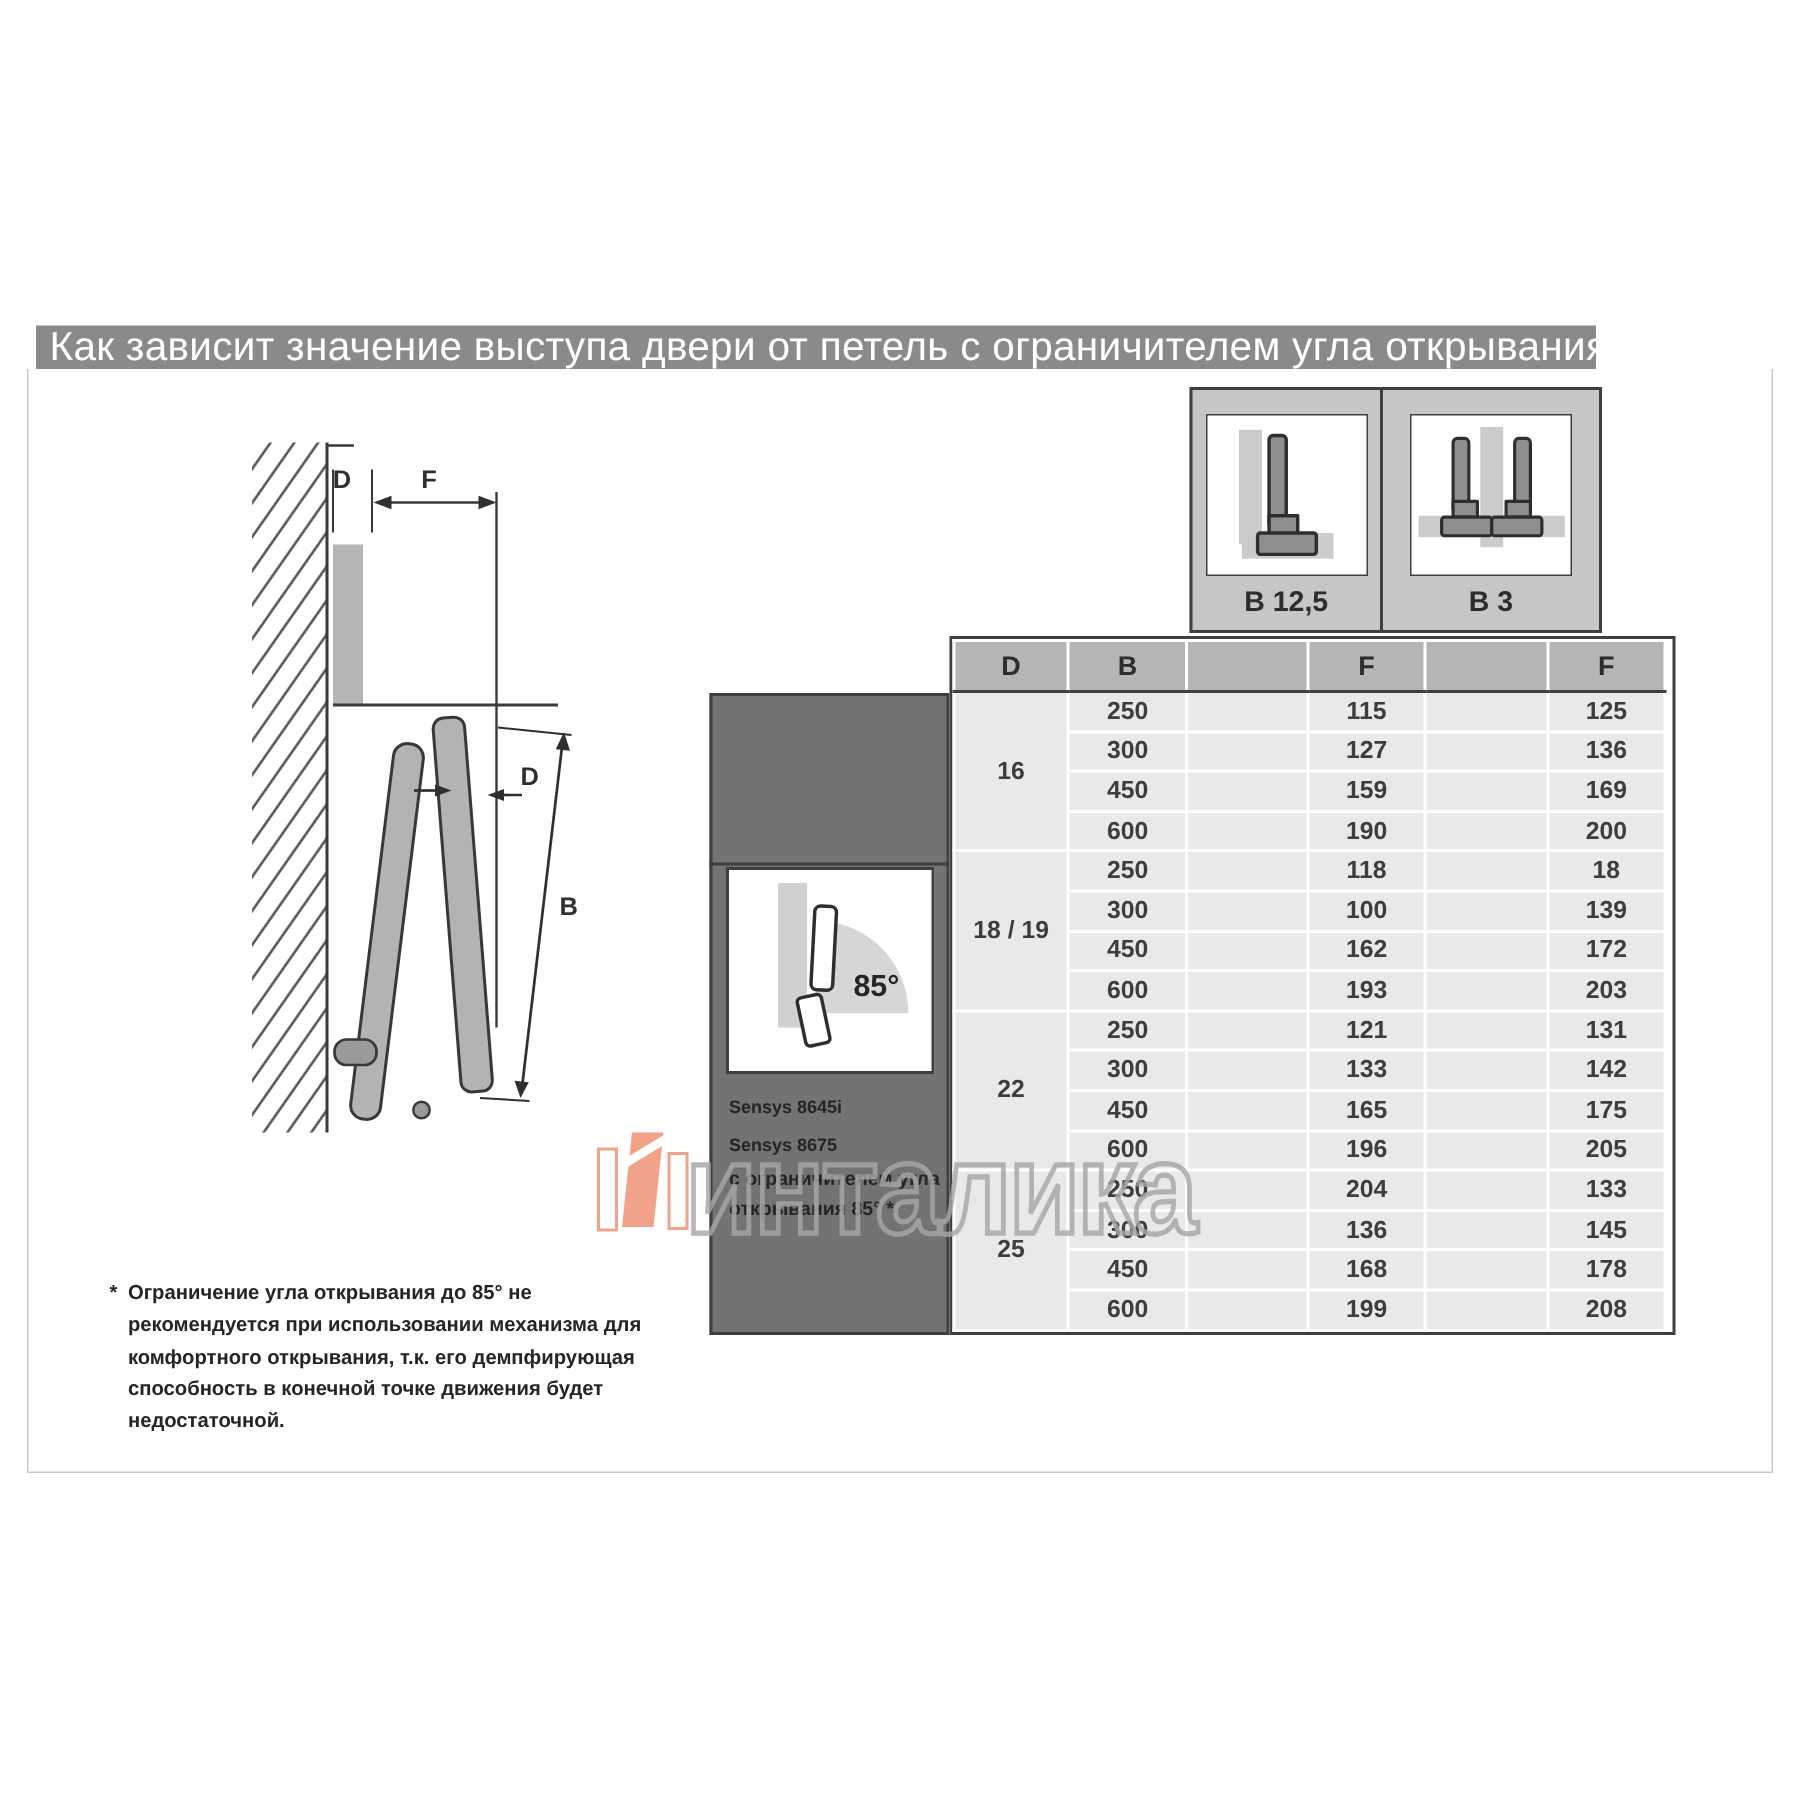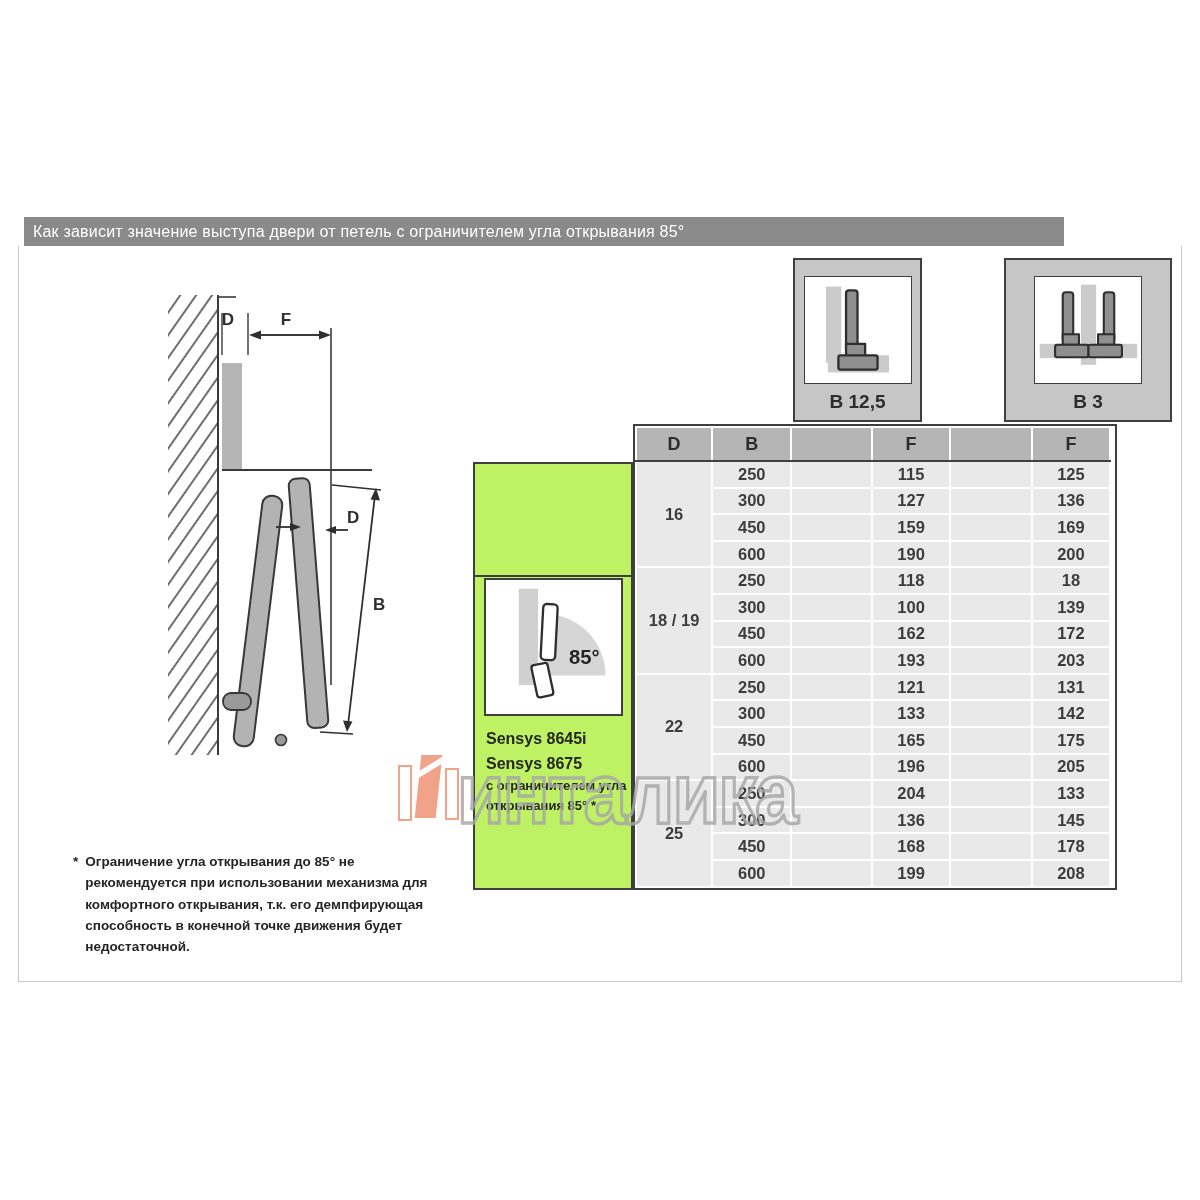--- a/index.html
+++ b/index.html
@@ -5,21 +5,21 @@
   html,body{margin:0;padding:0;}
   body{
     width:1200px;height:1200px;position:relative;background:#ffffff;
     font-family:"Liberation Sans", sans-serif;color:#2f2f2f;overflow:hidden;
   }
   .abs{position:absolute;}
 
   
   .titlebar{
     left:24px;top:217px;width:1040px;height:29px;background:#8a8a8a;
-    color:#ffffff;font-size:16px;line-height:29px;padding-left:9px;
+    color:#ffffff;font-size:27px;line-height:29px;padding-left:9px;
     box-sizing:border-box;white-space:nowrap;letter-spacing:.2px;
   }
 
   
   .content-box{
     left:18px;top:246px;width:1164px;height:736px;background:#ffffff;
     border:1px solid #c9c9c9;border-top:none;box-sizing:border-box;
   }
 
   
@@ -28,30 +28,30 @@
     box-sizing:border-box;text-align:center;
   }
   .hpanel .inner{
     width:108px;height:108px;background:#ffffff;border:1.5px solid #3f3f3f;
     margin:16px auto 0 auto;box-sizing:border-box;
   }
   .hpanel .plabel{font-size:19px;font-weight:bold;color:#2d2d2d;margin-top:7px;}
 
   
   .sidebar{
-    left:473px;top:462px;width:160px;height:428px;background:#bef264;
+    left:473px;top:462px;width:160px;height:428px;background:#737373;
     border:2px solid #3f3f3f;box-sizing:border-box;
   }
   .sidebar .divline{position:absolute;left:-2px;top:111px;width:160px;height:2px;background:#3f3f3f;}
   .sidebar .hingebox{
     position:absolute;left:9px;top:114px;width:139px;height:138px;background:#ffffff;
     border:2px solid #3f3f3f;box-sizing:border-box;
   }
   .sidebar .prod{position:absolute;left:11px;top:262px;width:145px;}
-  .prod .big{font-size:16px;font-weight:bold;color:#252525;line-height:25px;}
+  .prod .big{font-size:12px;font-weight:bold;color:#252525;line-height:25px;}
   .prod .small{font-size:13px;font-weight:bold;color:#252525;line-height:20px;}
 
   
   .tblwrap{left:633px;top:424px;width:480px;border:2px solid #3f3f3f;background:#fff;}
   table.data{border-collapse:collapse;table-layout:fixed;width:476px;}
   table.data th, table.data td{
     border:2px solid #ffffff;background:#e9e9e9;text-align:center;
     font-weight:bold;color:#3d3d3d;padding:0;
   }
   table.data th{background:#b5b5b5;height:32px;font-size:18px;border-bottom:2px solid #3f3f3f;color:#2d2d2d;}
@@ -140,21 +140,21 @@
       <g fill="#8f8f8f" stroke="#2e2e2e" stroke-width="2.4" stroke-linejoin="round">
         <rect x="43" y="12" width="12" height="64" rx="3"></rect>
         <rect x="43" y="68" width="20" height="13"></rect>
         <rect x="35" y="80" width="41" height="15" rx="2"></rect>
       </g>
     </svg>
   </div>
   <div class="plabel">B 12,5</div>
 </div>
 
-<div class="abs hpanel" style="left:1004px;width:168px;">
+<div class="abs hpanel" style="left:920px;width:148px;">
   <div class="inner">
     <svg width="105" height="105" viewBox="0 0 110 106">
       <rect x="47" y="6" width="16" height="84" fill="#cbcbcb"></rect>
       <rect x="4" y="68" width="40" height="15" fill="#cbcbcb"></rect>
       <rect x="66" y="68" width="40" height="15" fill="#cbcbcb"></rect>
       <g fill="#8f8f8f" stroke="#2e2e2e" stroke-width="2.2" stroke-linejoin="round">
         <rect x="28" y="14" width="11" height="52" rx="3"></rect>
         <rect x="28" y="58" width="17" height="11"></rect>
         <rect x="20" y="69" width="35" height="13" rx="2"></rect>
         <rect x="71" y="14" width="11" height="52" rx="3"></rect>

